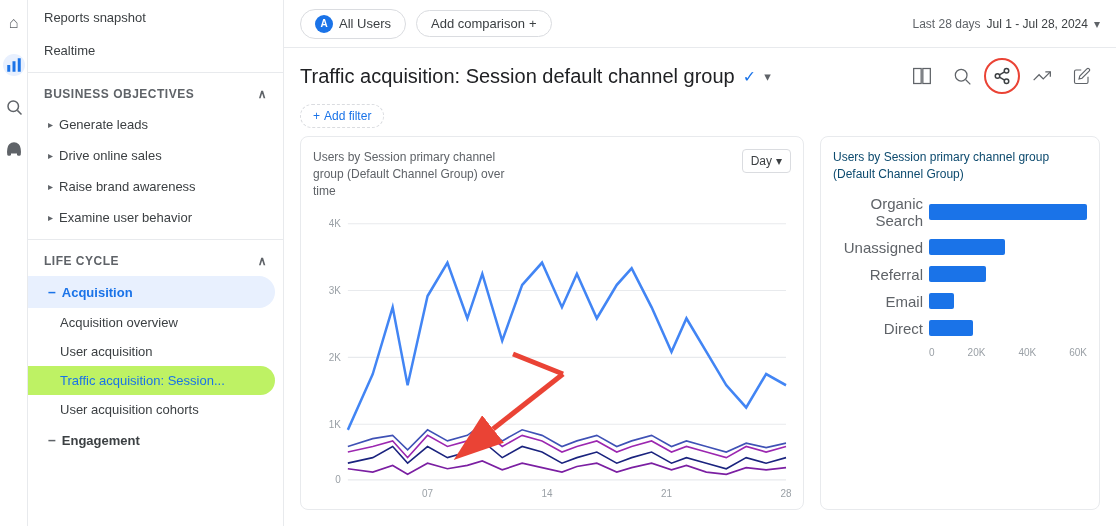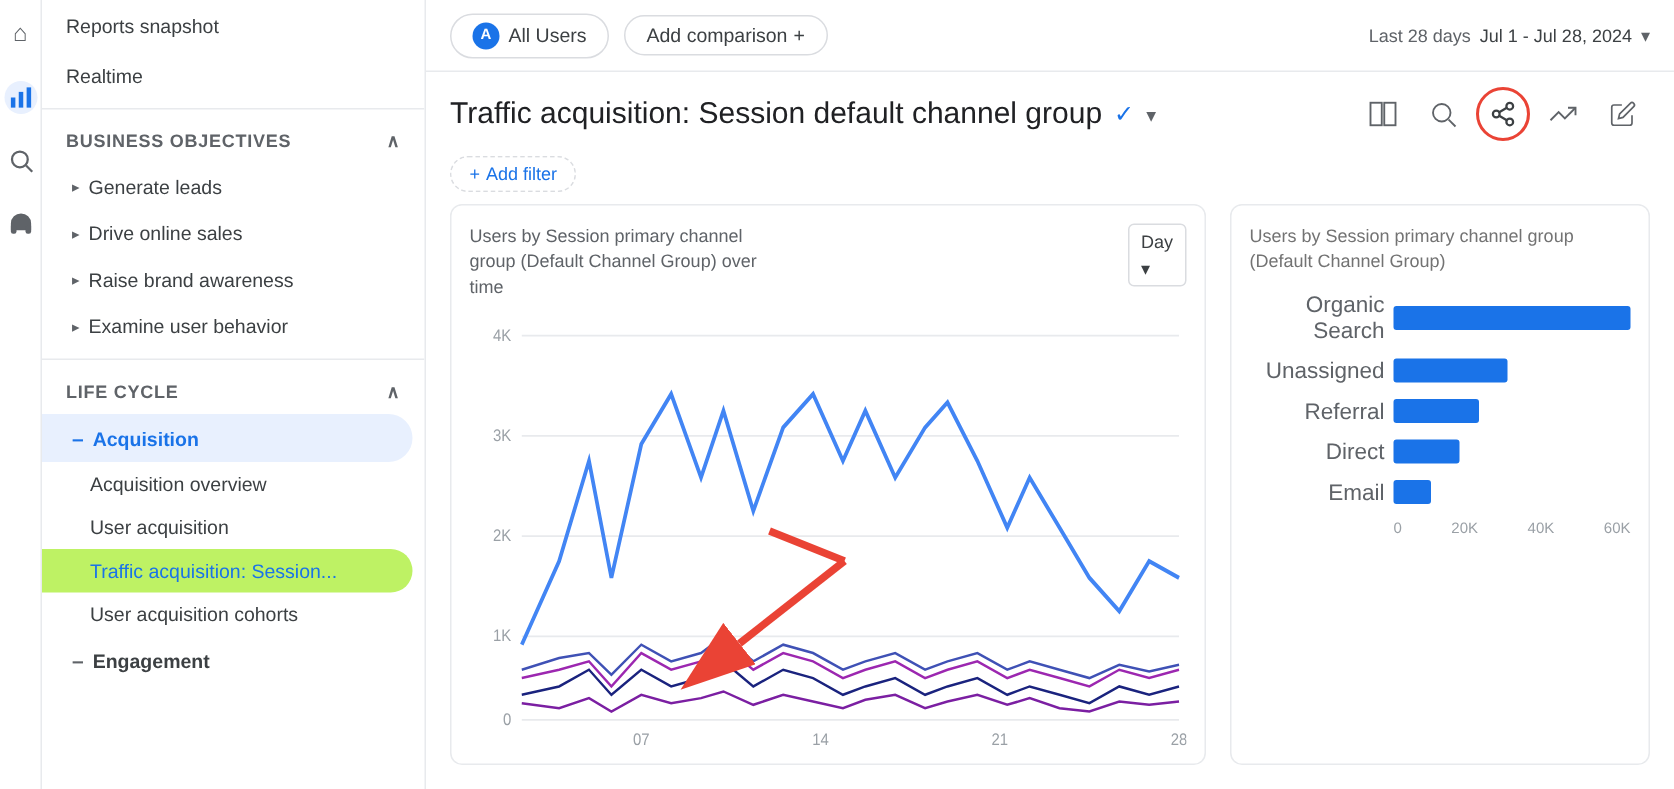--- a/index.html
+++ b/index.html
@@ -210,33 +210,32 @@
       margin-bottom: 8px;
     }
     .chart-title { font-size: 12px; color: #5f6368; max-width: 200px; line-height: 1.4; }
     .day-selector {
       display: flex; align-items: flex-start; gap: 4px;
       border: 1px solid #dadce0;
       border-radius: 4px;
       padding: 4px 8px;
       font-size: 12px;
       cursor: pointer;
-      flex-direction: column;
     }
     .chart-area { flex: 1; position: relative; }
 
     
     .bar-chart-section {
       width: 280px;
       border: 1px solid #e8eaed;
       border-radius: 8px;
       padding: 12px;
       flex-shrink: 0;
     }
-    .bar-chart-title { font-size: 12px; color: #737373; margin-bottom: 12px; line-height: 1.4; }
+    .bar-chart-title { font-size: 12px; color: #0c4a6e; margin-bottom: 12px; line-height: 1.4; }
     .bar-row {
       display: flex;
       align-items: center;
       margin-bottom: 10px;
       gap: 6px;
     }
     .bar-label { width: 90px; font-size: 15px; color: #5f6368; text-align: right; flex-shrink: 0; }
     .bar-container { flex: 1; height: 16px; background: transparent; position: relative; }
     .bar-fill { height: 100%; background: #1a73e8; border-radius: 2px; }
 
@@ -460,29 +459,29 @@
           <div class="bar-fill" style="width: 48%; background:#1a73e8;"></div>
         </div>
       </div>
       <div class="bar-row">
         <div class="bar-label">Referral</div>
         <div class="bar-container">
           <div class="bar-fill" style="width: 36%; background:#1a73e8;"></div>
         </div>
       </div>
       <div class="bar-row">
+        <div class="bar-label">Email</div>
+        <div class="bar-container">
+          <div class="bar-fill" style="width: 16%; background:#1a73e8;"></div>
+        </div>
+      </div>
+      <div class="bar-row">
         <div class="bar-label">Direct</div>
         <div class="bar-container">
           <div class="bar-fill" style="width: 28%; background:#1a73e8;"></div>
-        </div>
-      </div>
-      <div class="bar-row">
-        <div class="bar-label">Email</div>
-        <div class="bar-container">
-          <div class="bar-fill" style="width: 16%; background:#1a73e8;"></div>
         </div>
       </div>
 
       <div style="display:flex; justify-content: space-between; padding-left: 96px; margin-top: 8px;">
         <span style="font-size:10px; color:#9aa0a6;">0</span>
         <span style="font-size:10px; color:#9aa0a6;">20K</span>
         <span style="font-size:10px; color:#9aa0a6;">40K</span>
         <span style="font-size:10px; color:#9aa0a6;">60K</span>
       </div>
     </div>

